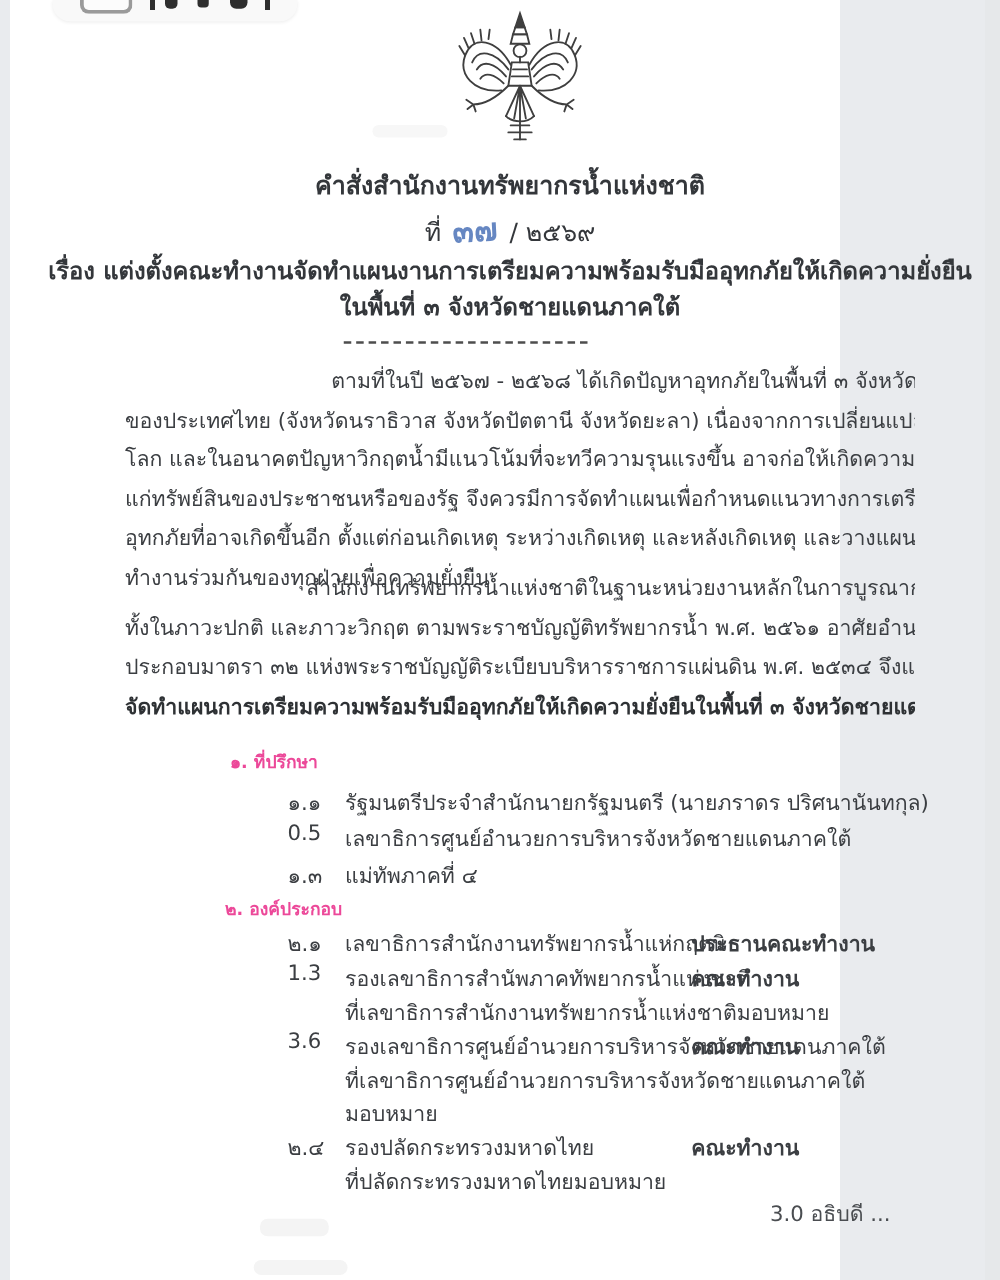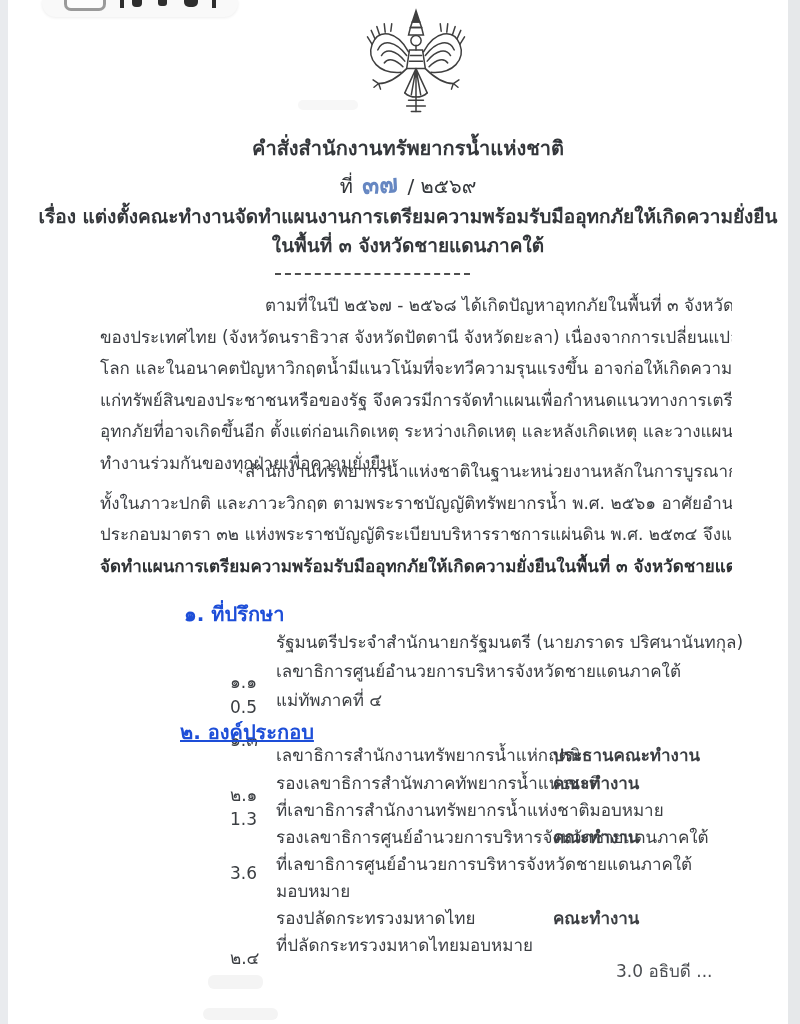--- a/index.html
+++ b/index.html
@@ -3,21 +3,21 @@
 <meta charset="utf-8">
 <style>
   html,body{margin:0;padding:0;}
   body{
     width:800px;height:1024px;position:relative;overflow:hidden;
     background:#e9ebee;
     font-family:"DejaVu Sans","Liberation Sans",sans-serif;
     color:#3b3e42;
   }
   .page{
-    position:absolute;left:8px;top:0;width:780px;height:1024px;
+    position:absolute;left:8px;top:0;width:664px;height:1024px;
     background:#ffffff;
   }
   .edge-strip-right{
     position:absolute;right:0;top:0;width:12px;height:1024px;
     background:#e6e8ea;
   }
   
   .overlay-pill{
     position:absolute;left:42px;top:0;width:196px;height:17px;
     background:#f9f9f9;border-radius:0 0 14px 14px;
@@ -54,26 +54,26 @@
   }
 
   .para{position:absolute;left:92px;width:632px;font-size:17px;line-height:31.5px;}
   .para .line{white-space:nowrap;overflow:hidden;}
   .p1{top:290px;}
   .p2{top:456px;}
   .indent1{padding-left:165px;}
   .indent2{padding-left:145px;}
   .bold-seg{font-weight:bold;color:#2e3134;}
 
-  .sec-heading{position:absolute;font-size:20px;font-weight:bold;color:#1d4ed8;white-space:nowrap;}
+  .sec-heading{position:absolute;font-size:14px;font-weight:bold;color:#ec4899;white-space:nowrap;}
   .h1{left:176px;top:598px;}
-  .h2{left:172px;top:716px;text-decoration:underline;}
+  .h2{left:172px;top:716px;}
 
   .list-row{position:absolute;font-size:17px;white-space:nowrap;}
-  .row-no{position:absolute;left:0;margin-top:40px;}
+  .row-no{position:absolute;left:0;}
   .row-text{position:absolute;left:46px;}
   .row-role{position:absolute;left:323px;font-weight:bold;}
 
   .s1{left:222px;}
   .s1a{top:628px;}
   .s1b{top:657px;}
   .s1c{top:686px;}
 
   .s2{left:222px;}
   .r21 {top:741px;}

